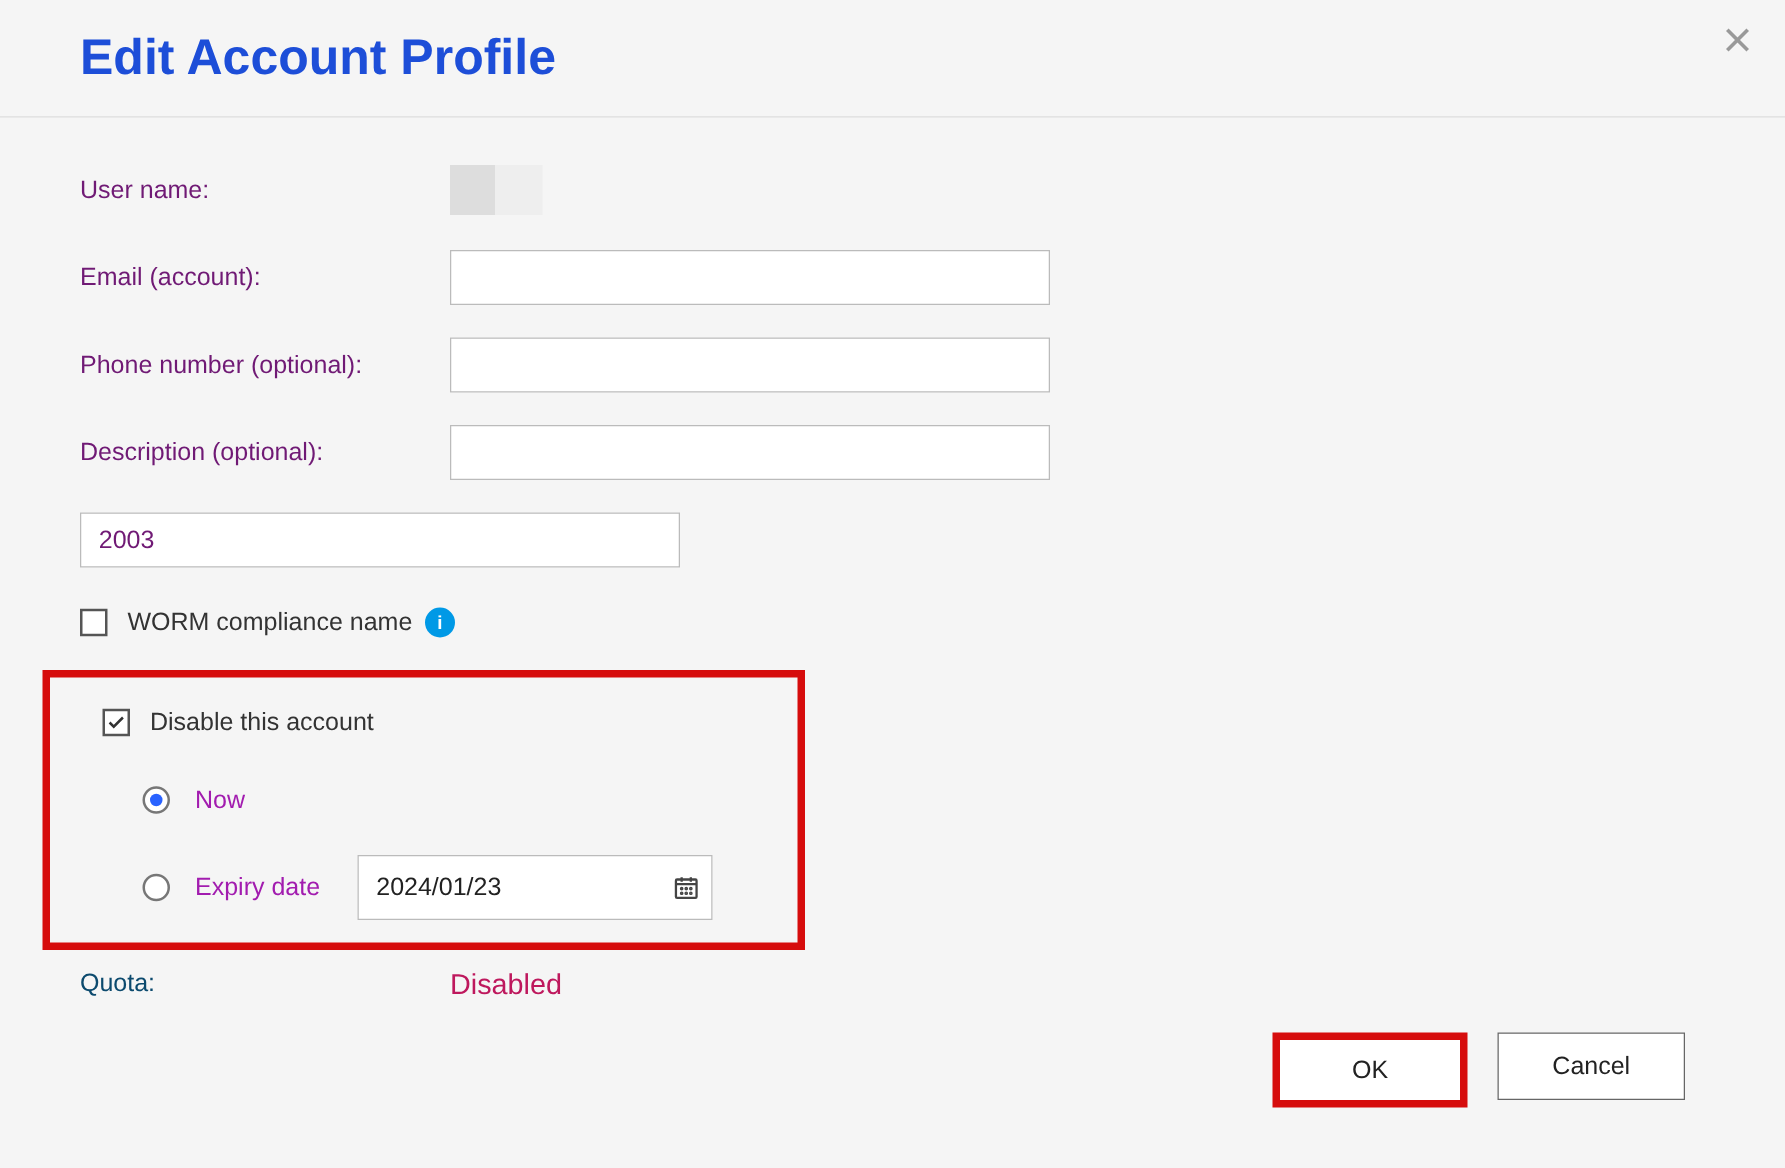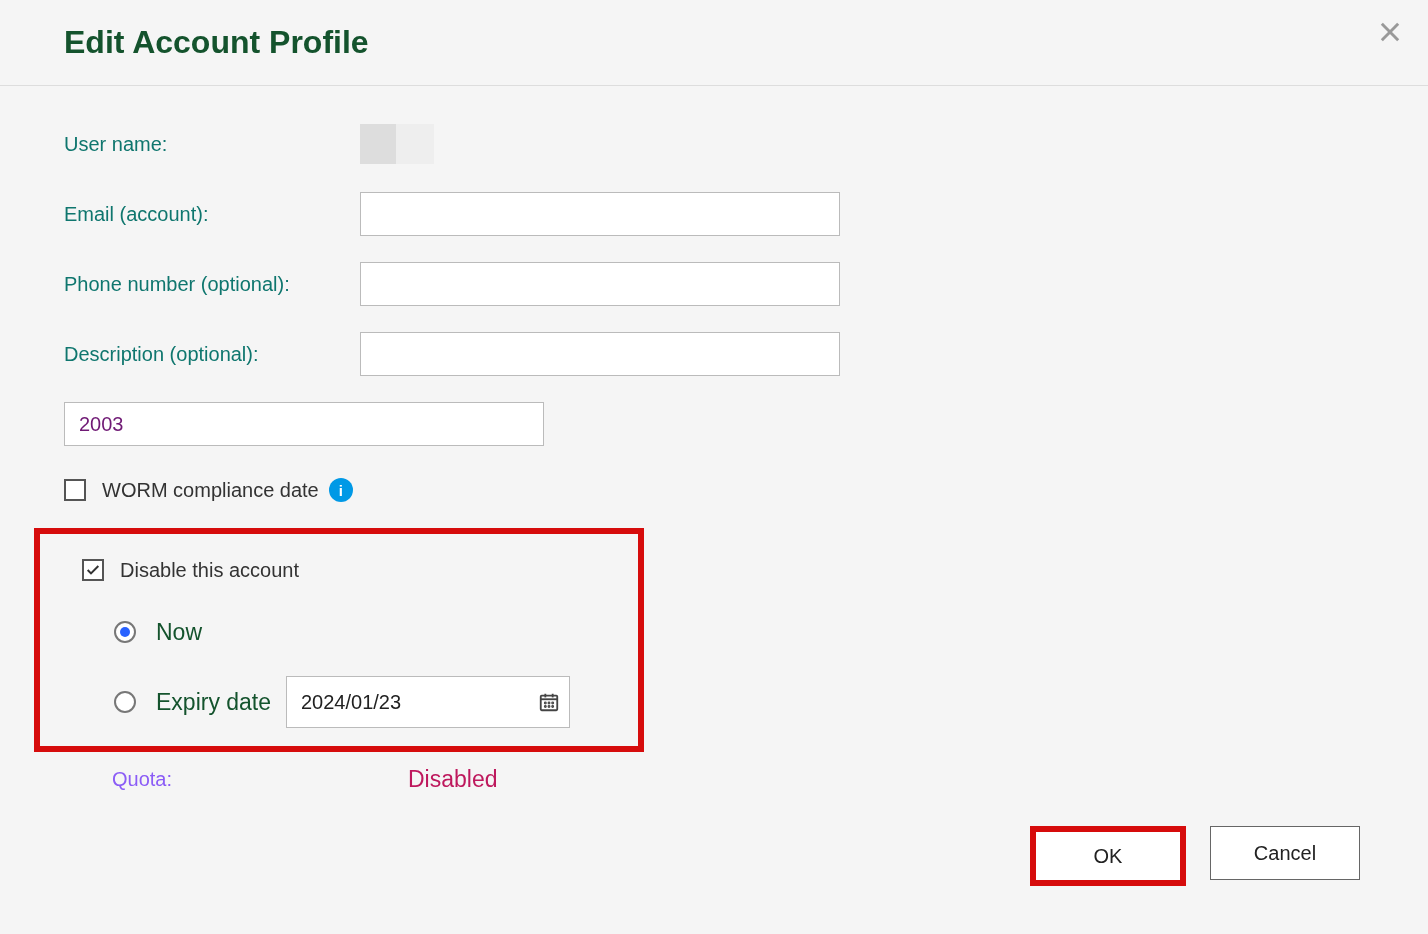--- a/index.html
+++ b/index.html
@@ -15,23 +15,23 @@
       width: 100%;
       height: 100%;
       position: relative;
     }
     .dialog-header {
       padding: 24px 64px 24px 64px;
       border-bottom: 1px solid #ddd;
       position: relative;
     }
     .dialog-title {
-      font-size: 32px;
+      font-size: 40px;
       font-weight: 700;
-      color: #14532d;
+      color: #1d4ed8;
     }
     .close-btn {
       position: absolute;
       top: 18px;
       right: 24px;
       width: 28px;
       height: 28px;
       cursor: pointer;
       color: #999;
     }
@@ -41,21 +41,21 @@
     }
     .form-row {
       display: flex;
       align-items: center;
       margin-bottom: 26px;
       min-height: 44px;
     }
     .form-label {
       width: 296px;
       font-size: 20px;
-      color: #0f766e;
+      color: #701a75;
       flex-shrink: 0;
     }
     .text-input {
       width: 480px;
       height: 44px;
       border: 1px solid #bbb;
       background: #fff;
       padding: 0 14px;
       font-size: 20px;
       color: #701a75;
@@ -139,22 +139,22 @@
       background: #fff;
     }
     .radio.selected::after {
       content: '';
       width: 10px;
       height: 10px;
       border-radius: 50%;
       background: #2962ff;
     }
     .radio-label {
-      font-size: 23px;
-      color: #14532d;
+      font-size: 20px;
+      color: #a21caf;
       width: 130px;
     }
     .date-input-wrap {
       position: relative;
       width: 284px;
       height: 52px;
     }
     .date-input {
       width: 100%;
       height: 100%;
@@ -176,31 +176,30 @@
     }
     .calendar-icon svg { width: 100%; height: 100%; }
     .quota-row {
       display: flex;
       align-items: center;
       margin-top: 6px;
     }
     .quota-label {
       width: 296px;
       font-size: 20px;
-      color: #8b5cf6;
-      margin-left: 48px;
+      color: #0c4a6e;
     }
     .quota-value {
       font-size: 23px;
       color: #be185d;
     }
     .dialog-footer {
       position: absolute;
       bottom: 48px;
-      right: 68px;
+      right: 80px;
       display: flex;
       gap: 24px;
     }
     .btn {
       min-width: 150px;
       height: 54px;
       border: 1px solid #666;
       background: #fff;
       font-size: 20px;
       color: #222;
@@ -257,21 +256,21 @@
     </div>
 
     <div class="form-row">
       <input type="text" class="text-input" value="2003" style="">
     </div>
 
     <div class="checkbox-row">
       <div class="checkbox">
         
       </div>
-      <span class="checkbox-label">WORM compliance date</span>
+      <span class="checkbox-label">WORM compliance name</span>
       <span class="info-icon">i</span>
     </div>
 
     <div class="highlight-box">
      <div class="highlight-inner">
       <div class="checkbox-row" style="margin-bottom:8px;padding-left:12px;">
         <div class="checkbox checked">
           <svg viewBox="0 0 24 24" fill="none" stroke="currentColor" stroke-width="3">
                 <polyline points="4 12 9 17 20 6"></polyline>
               </svg>

